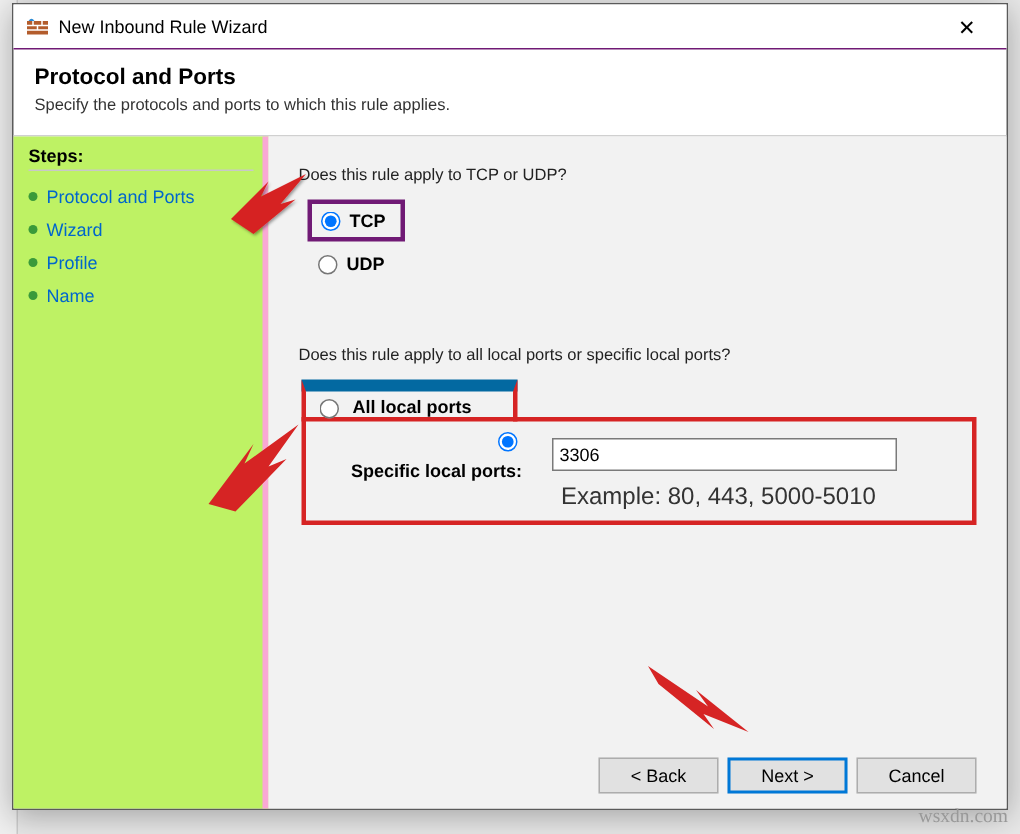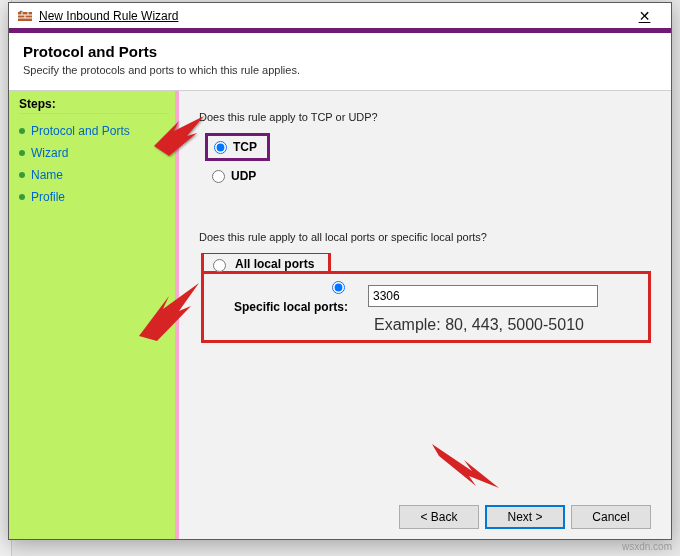--- a/index.html
+++ b/index.html
@@ -29,22 +29,21 @@
     box-shadow: 0 4px 20px rgba(0,0,0,0.3);
     display: flex;
     flex-direction: column;
   }
   .titlebar {
     height: 30px;
     display: flex;
     align-items: center;
     padding: 0 4px 0 8px;
     background: #ffffff;
-    border-bottom: 5px solid #701a75;
-    text-decoration: underline;
+    border-bottom: 1px solid #701a75;
   }
   .titlebar .app-icon {
     width: 16px; height: 16px;
     margin-right: 6px;
   }
   .titlebar .title {
     flex: 1;
     font-size: 12px;
     color: #000;
   }
@@ -199,22 +198,23 @@
     background: #e1e1e1;
   }
   .arrow {
     position: absolute;
     pointer-events: none;
   }
   .watermark {
     position: absolute;
     right: 8px;
     bottom: 4px;
-    font-size: 10px;
+    font-size: 13px;
     color: #999;
+    font-family: Liberation Serif, serif;
   }
 </style>
 </head>
 <body>
 
 <div class="backdrop-left"></div>
 
 <div class="window">
   <div class="titlebar">
     <span class="app-icon">
@@ -244,25 +244,25 @@
       <div class="step-item">
         <span class="bullet"></span>
         <span>Protocol and Ports</span>
       </div>
       <div class="step-item">
         <span class="bullet"></span>
         <span>Wizard</span>
       </div>
       <div class="step-item">
         <span class="bullet"></span>
-        <span>Name</span>
+        <span>Profile</span>
       </div>
       <div class="step-item">
         <span class="bullet"></span>
-        <span>Profile</span>
+        <span>Name</span>
       </div>
     </div>
 
     <div class="content">
       <div class="q">Does this rule apply to TCP or UDP?</div>
 
       <div class="group-protocol">
         <span class="red-box-1">
           <span class="radio-row">
             <input type="radio" name="proto" checked="" style="">
@@ -271,21 +271,21 @@
         </span>
         <div class="radio-row" style="margin-top:4px; margin-left:3px;">
           <input type="radio" name="proto" style="">
           <label class="bold">UDP</label>
         </div>
       </div>
 
       <div class="q">Does this rule apply to all local ports or specific local ports?</div>
 
       <div class="group-ports">
-        <div class="row-all-local" style="border-top:1px solid #0369a1; border-left:3px solid #d62424; border-right:3px solid #d62424; padding-top:2px; width:130px;">
+        <div class="row-all-local" style="border-top:8px solid #0369a1; border-left:3px solid #d62424; border-right:3px solid #d62424; padding-top:2px; width:144px;">
           <input type="radio" name="ports" style="">
           <label>All local ports</label>
         </div>
         <div class="red-box-2" style="margin-top:-3px;">
           <div class="specific-row">
             <span class="leftlabel">
               <input type="radio" name="ports" checked="" style="">
               <label>Specific local ports:</label>
             </span>
             <span class="port-input">

